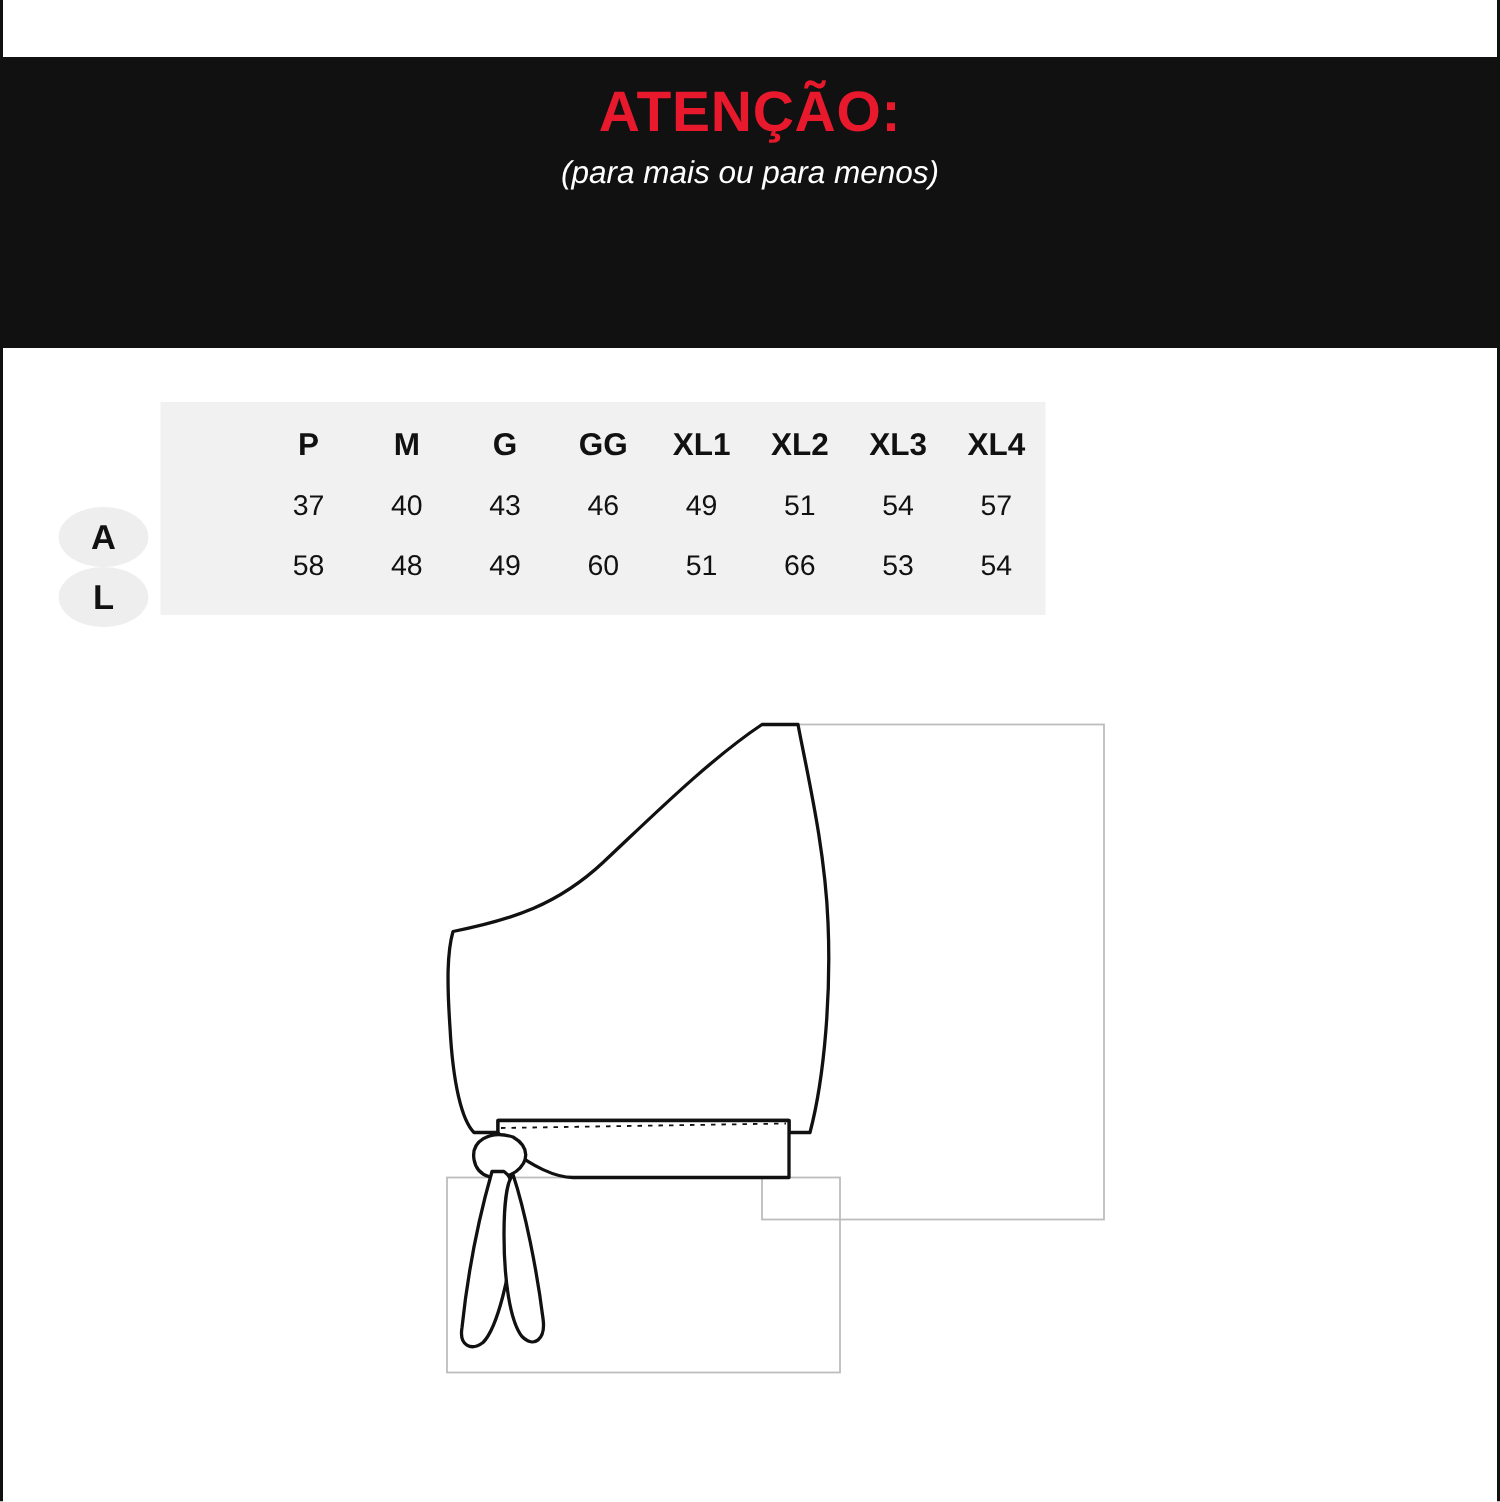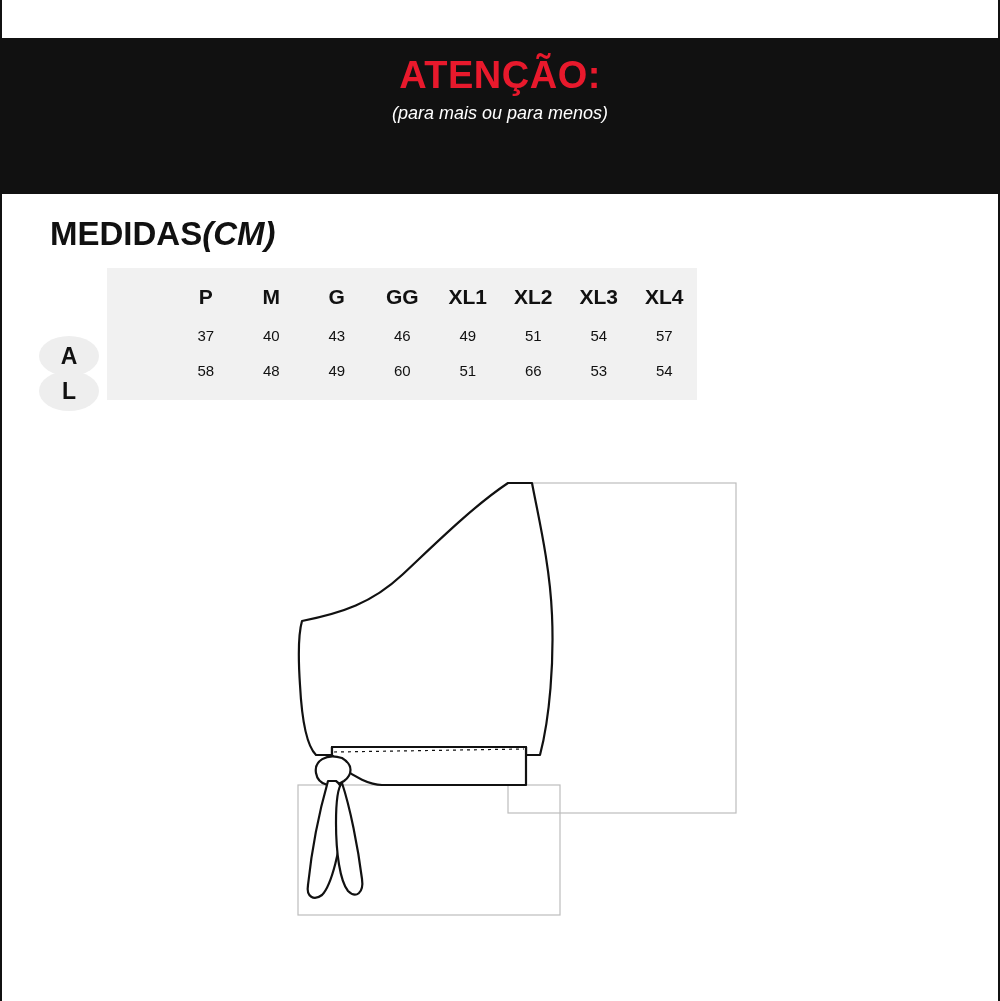--- a/index.html
+++ b/index.html
@@ -24,41 +24,41 @@
     border-left: 2px solid #111111;
     border-right: 2px solid #111111;
   }
 
   
   .banner {
     position: absolute;
     left: 0;
     top: 38px;
     width: 996px;
-    height: 156px;
+    height: 194px;
     background: #111111;
     color: #ffffff;
     text-align: center;
     padding-top: 14px;
   }
   .banner-title {
     color: #e8192c;
     font-size: 38px;
     font-weight: bold;
     letter-spacing: 0.5px;
     line-height: 1.25;
     margin: 0;
   }
   .banner-line {
     font-size: 29px;
     line-height: 1.35;
     margin-top: 6px;
   }
   .banner-sub {
-    font-size: 18px;
+    font-size: 21px;
     font-style: italic;
     line-height: 1.3;
     margin-top: 2px;
   }
 
   
   .measures-heading {
     position: absolute;
     left: 48px;
     top: 215px;
@@ -82,21 +82,21 @@
     padding: 8px 0 12px 0;
   }
   table.size-table {
     border-collapse: collapse;
     width: 100%;
     table-layout: fixed;
   }
   table.size-table th,
   table.size-table td {
     text-align: center;
-    font-size: 15px;
+    font-size: 19px;
     color: #111111;
     padding: 9px 0;
     font-weight: normal;
   }
   table.size-table th {
     font-weight: bold;
     font-size: 21px;
   }
   table.size-table th.corner {
     width: 66px;
@@ -141,23 +141,20 @@
 </head>
 <body>
 
 <div class="page">
 
   <div class="banner">
     <div class="banner-title">ATENÇÃO:</div>
     <div class="banner-sub">(para mais ou para menos)</div>
   </div>
 
-  <div class="measures-heading">
-    <span>MEDIDAS</span><span class="unit">(CM)</span>
-  </div>
 
   <div class="size-table-wrap">
     <table class="size-table">
       <thead>
         <tr>
           <th class="corner"></th>
           <th>P</th>
           <th>M</th>
           <th>G</th>
           <th>GG</th>

